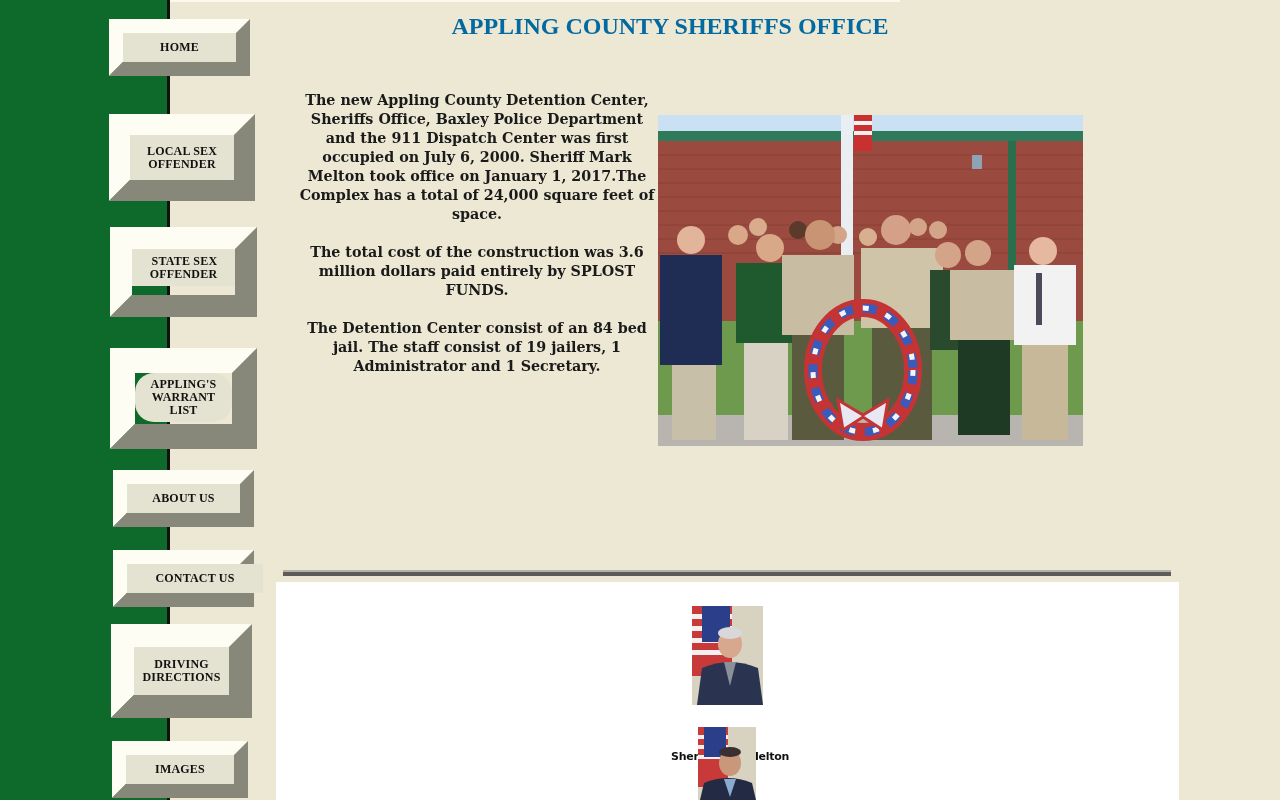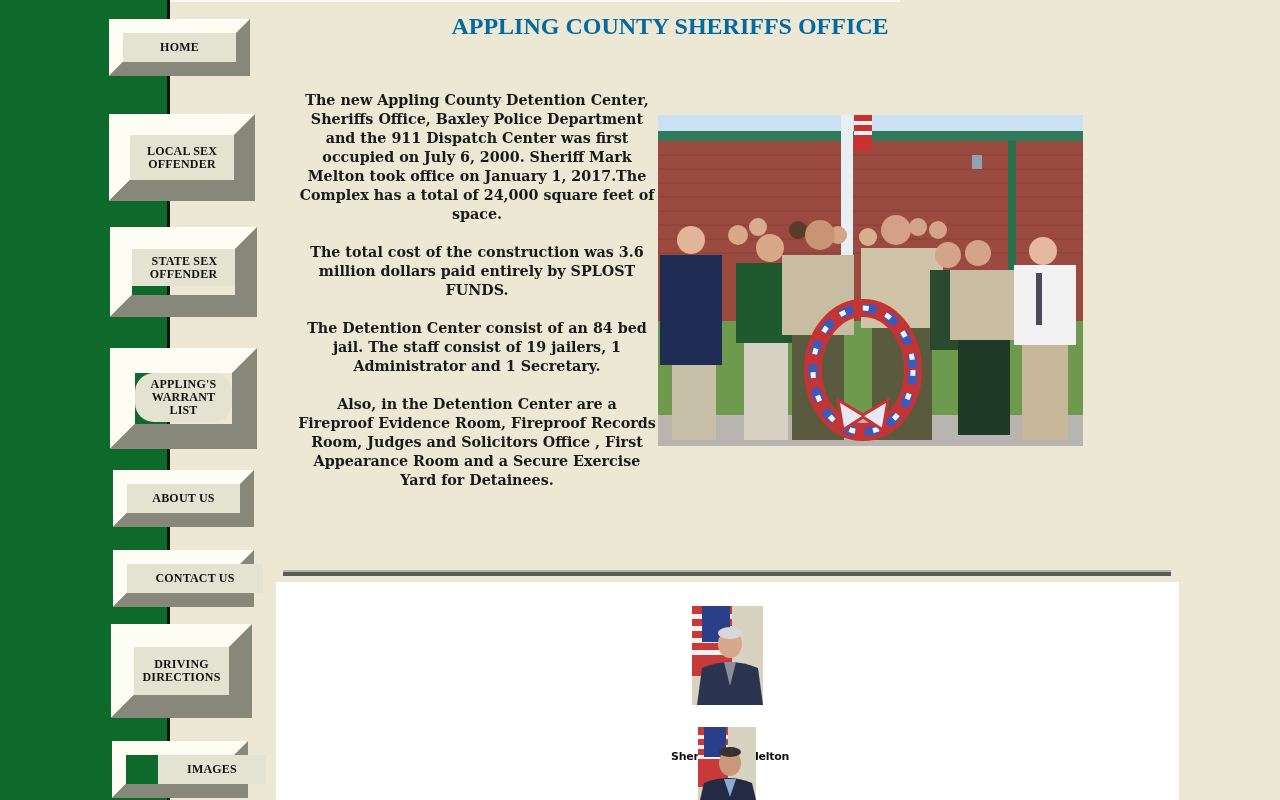--- a/index.html
+++ b/index.html
@@ -204,38 +204,37 @@
       <div class="face" style="left:23px;top:23px;width:95px;height:48px;">
         <span><span>DRIVING</span><br><span>DIRECTIONS</span></span>
       </div>
     </div>
 
     <div class="nav-btn" style="left:112px;top:741px;width:136px;height:57px;">
       <svg width="136" height="57" style="position:absolute;left:0;top:0">
         <polygon points="0,0 136,0 122,14 14,14 14,43 0,57" fill="#FDFDF3"></polygon>
         <polygon points="136,0 136,57 0,57 14,43 122,43 122,14" fill="#87877A"></polygon>
       </svg>
-      <div class="face" style="left:14px;top:14px;width:108px;height:29px;margin-left:32px;">
+      <div class="face" style="left:14px;top:14px;width:108px;height:29px;">
         <span><span>IMAGES</span></span>
       </div>
     </div>
   </nav>
 
   <div class="header-title">
     <div>APPLING COUNTY SHERIFFS OFFICE</div>
   </div>
 
   <div class="facts">
     <p>The new Appling County Detention Center, Sheriffs Office, Baxley Police Department and the 911 Dispatch Center was first occupied on July 6, 2000. Sheriff Mark Melton took office on January 1, 2017.The Complex has a total of 24,000 square feet of space.</p>
     <div class="gap"></div>
     <p>The total cost  of the construction was 3.6 million dollars paid entirely by SPLOST FUNDS.</p>
     <div class="gap"></div>
     <p>The Detention Center consist of an 84 bed jail. The staff consist of 19 jailers, 1 Administrator and 1 Secretary.</p>
     <div class="gap"></div>
-    <p>Also, in the Detention Center are a Fireproof Evidence Room, Fireproof Records Room, Judges and Solicitors Office , First Appearance Room and a Secure Exercise Yard for Detainees.</p>
   </div>
 
   <div class="group-photo" title="Sheriff's office staff with wreath in front of detention center">
     <svg width="425" height="331" viewBox="0 0 425 331">
 
       <rect x="0" y="0" width="425" height="20" fill="#C9E1F2"></rect>
 
       <rect x="0" y="16" width="425" height="10" fill="#2E7A5A"></rect>
 
       <rect x="0" y="26" width="425" height="180" fill="#9A4A3E"></rect>

